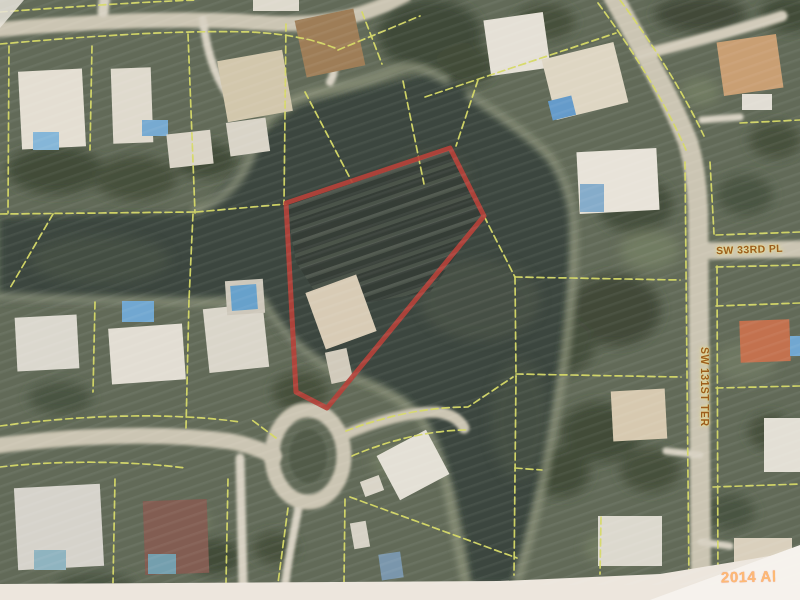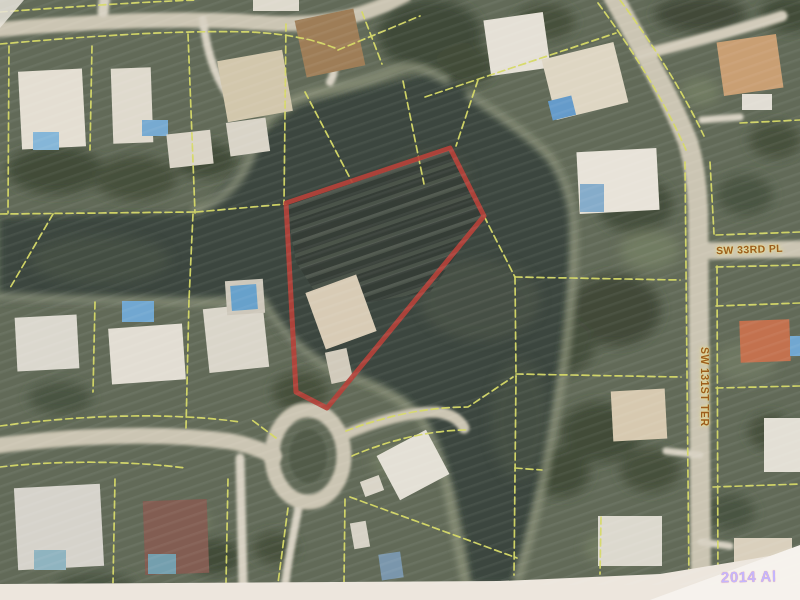--- a/index.html
+++ b/index.html
@@ -4,21 +4,21 @@
 <style>
   html,body{margin:0;padding:0;background:#fff;font-family:"Liberation Sans",sans-serif;}
   #stage{position:relative;width:800px;height:600px;overflow:hidden;background:#57604c;}
   #stage svg{position:absolute;left:0;top:0;}
   .street-label{position:absolute;font-weight:bold;color:#9c5e1e;white-space:nowrap;
     text-shadow:0 0 2px rgba(240,228,130,.95),0 0 5px rgba(240,228,130,.75);
     letter-spacing:.4px;}
   #label-33rd{left:716px;top:243px;font-size:10.5px;transform:rotate(-2deg);}
   #label-131st{left:711px;top:347px;font-size:10.5px;transform:rotate(90deg);transform-origin:0 0;}
   #watermark{position:absolute;left:721px;top:568px;font-size:15px;font-weight:bold;
-    color:#c4b5fd;transform:rotate(-1deg);text-shadow:0 0 1px rgba(226,84,78,.6);letter-spacing:.5px;}
+    color:#fdba74;transform:rotate(-1deg);text-shadow:0 0 1px rgba(226,84,78,.6);letter-spacing:.5px;}
 </style>
 </head>
 <body>
 
 <div id="stage">
 <svg width="800" height="600" viewBox="0 0 800 600">
   <defs>
     <filter id="b6" x="-40%" y="-40%" width="180%" height="180%">
           <feGaussianBlur stdDeviation="6"></feGaussianBlur>
         </filter>

